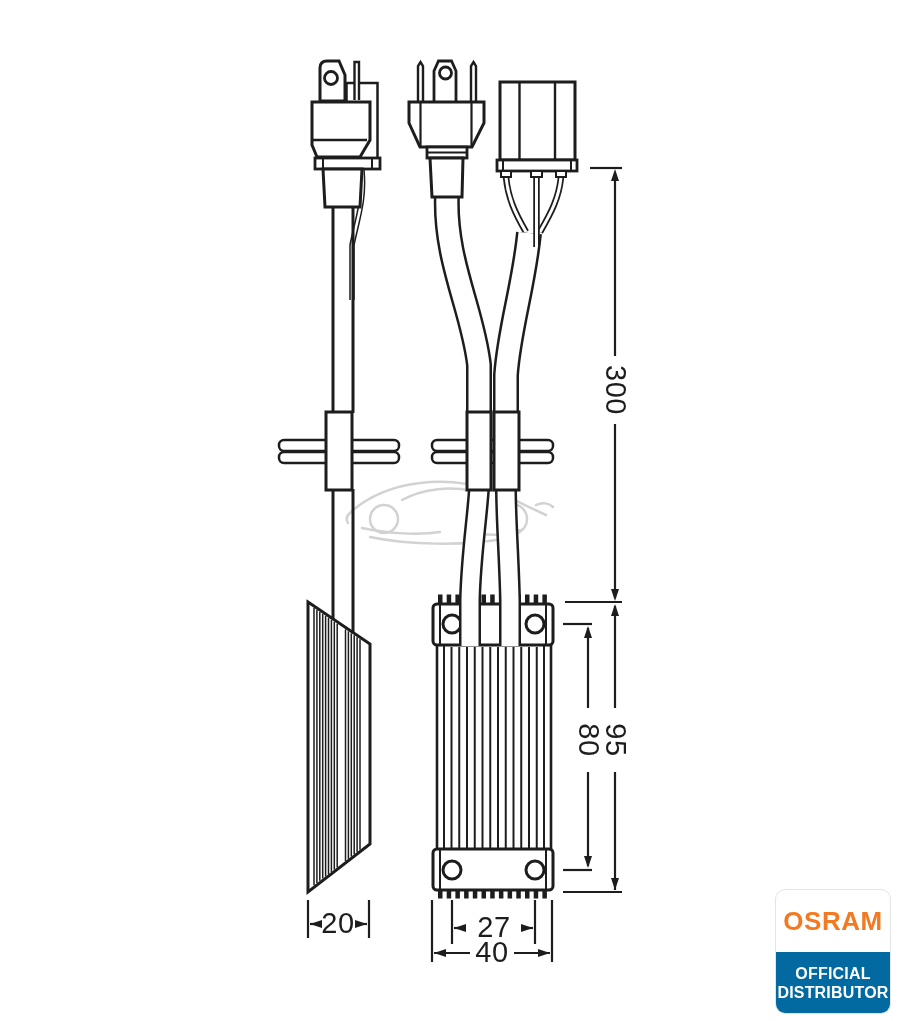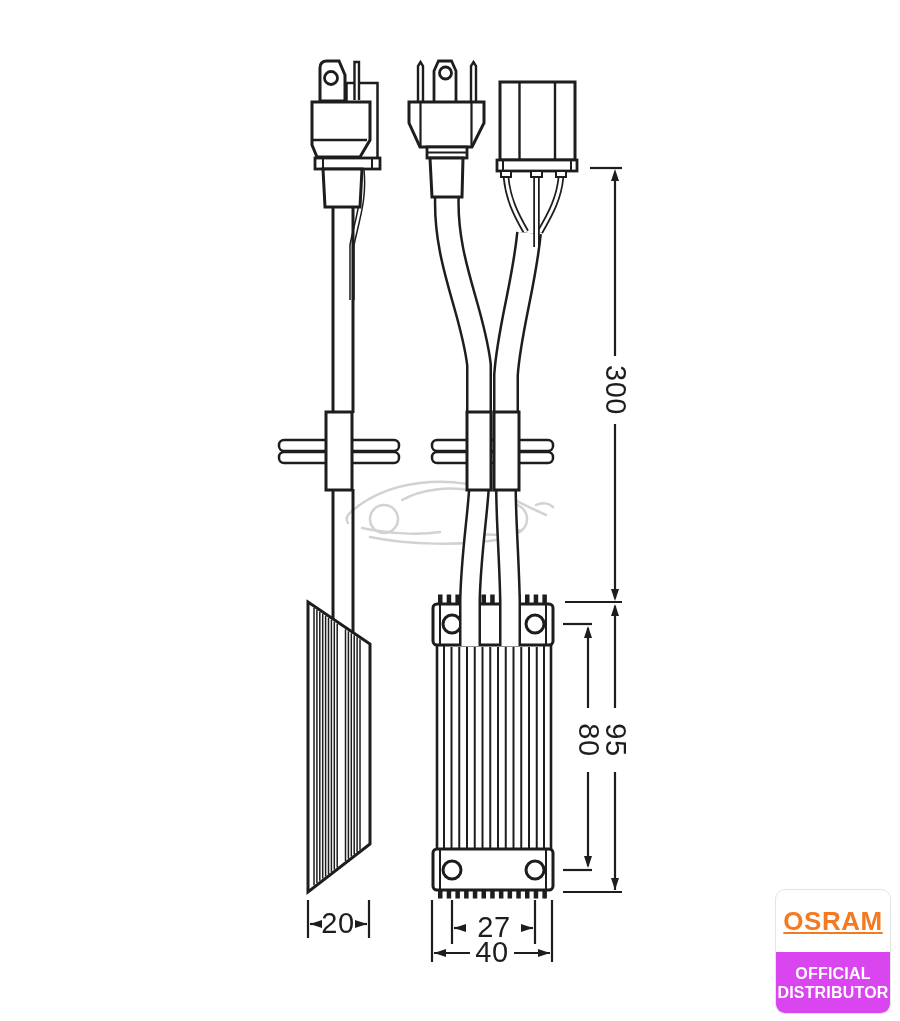--- a/index.html
+++ b/index.html
@@ -5,22 +5,22 @@
   html,body{margin:0;padding:0;background:#ffffff;}
   .stage{position:relative;width:900px;height:1021px;background:#ffffff;overflow:hidden;
          font-family:"Liberation Sans", sans-serif;}
   .stage svg{position:absolute;left:0;top:0;}
   .dim-label{font-family:"Liberation Sans", sans-serif;font-size:29px;fill:#1d1d1d;letter-spacing:0.5px;}
   .watermark-site{position:absolute;left:403px;top:954px;width:400px;text-align:center;
       color:#f37a21;font-size:47px;font-weight:bold;letter-spacing:-1px;line-height:52px;}
   .badge{position:absolute;left:775px;top:889px;width:116px;height:125px;border:1px solid #e4e4e4;
       border-radius:10px;overflow:hidden;background:#ffffff;box-sizing:border-box;}
   .badge-top{height:62px;display:flex;align-items:center;justify-content:center;}
-  .badge-brand{color:#f37a21;font-weight:bold;font-size:26px;letter-spacing:0.5px;text-decoration:underline;}
-  .badge-bottom{height:61px;background:#d946ef;color:#ffffff;display:flex;flex-direction:column;
+  .badge-brand{color:#f37a21;font-weight:bold;font-size:26px;letter-spacing:0.5px;}
+  .badge-bottom{height:61px;background:#0369a1;color:#ffffff;display:flex;flex-direction:column;
       align-items:center;justify-content:center;font-weight:bold;font-size:16px;line-height:19px;
       letter-spacing:0.2px;}
 </style>
 </head>
 <body>
 
 <div class="stage">
 
 <svg id="diagram" width="900" height="1021" viewBox="0 0 900 1021">
   <g stroke-linecap="butt" fill="none">

